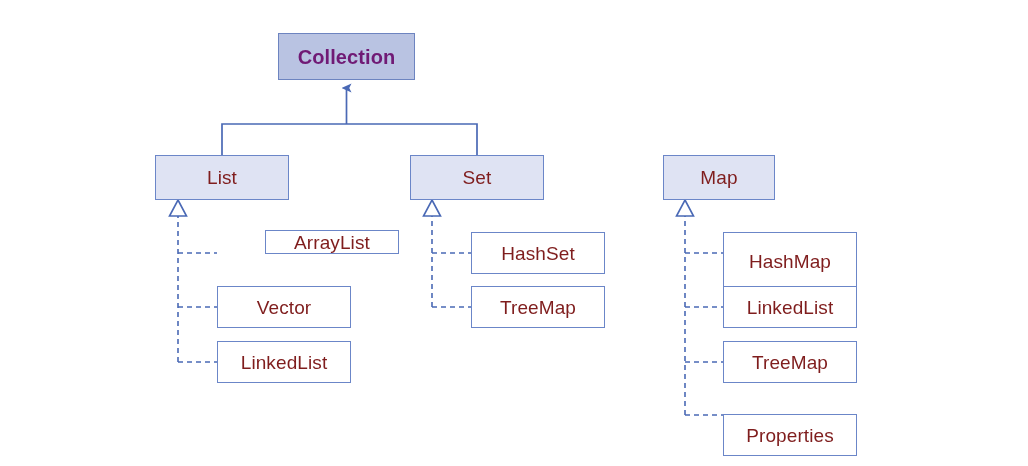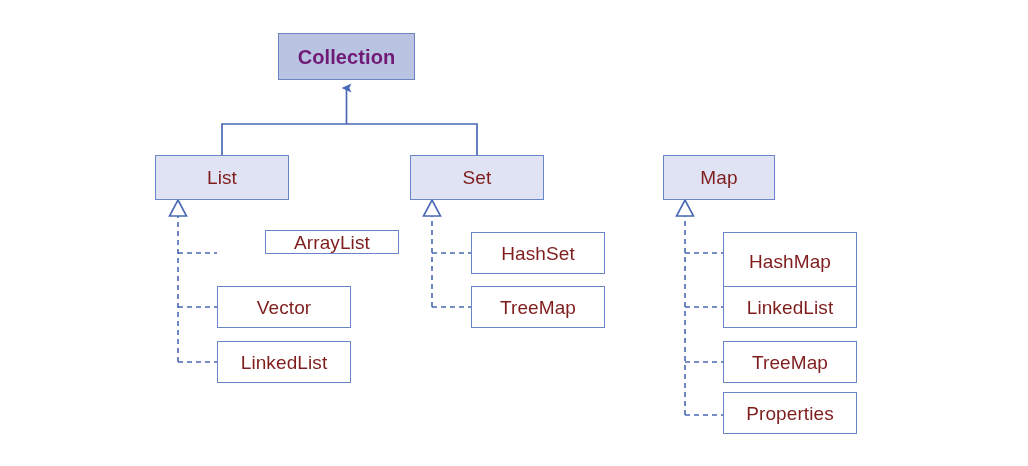--- a/index.html
+++ b/index.html
@@ -131,17 +131,17 @@
   </div>
   <div class="node impl" style="left: 723px; top: 232px; width: 134px; height: 58px;">
     <span>HashMap</span>
   </div>
   <div class="node impl" style="left: 723px; top: 286px; width: 134px; height: 42px;">
     <span>LinkedList</span>
   </div>
   <div class="node impl" style="left: 723px; top: 341px; width: 134px; height: 42px;">
     <span>TreeMap</span>
   </div>
-  <div class="node impl" style="left: 723px; top: 392px; width: 134px; height: 42px; justify-content: center;">
+  <div class="node impl" style="left: 723px; top: 414px; width: 134px; height: 42px; justify-content: center;">
     <span>Properties</span>
   </div>
 
 </div>
 
 </body></html>

